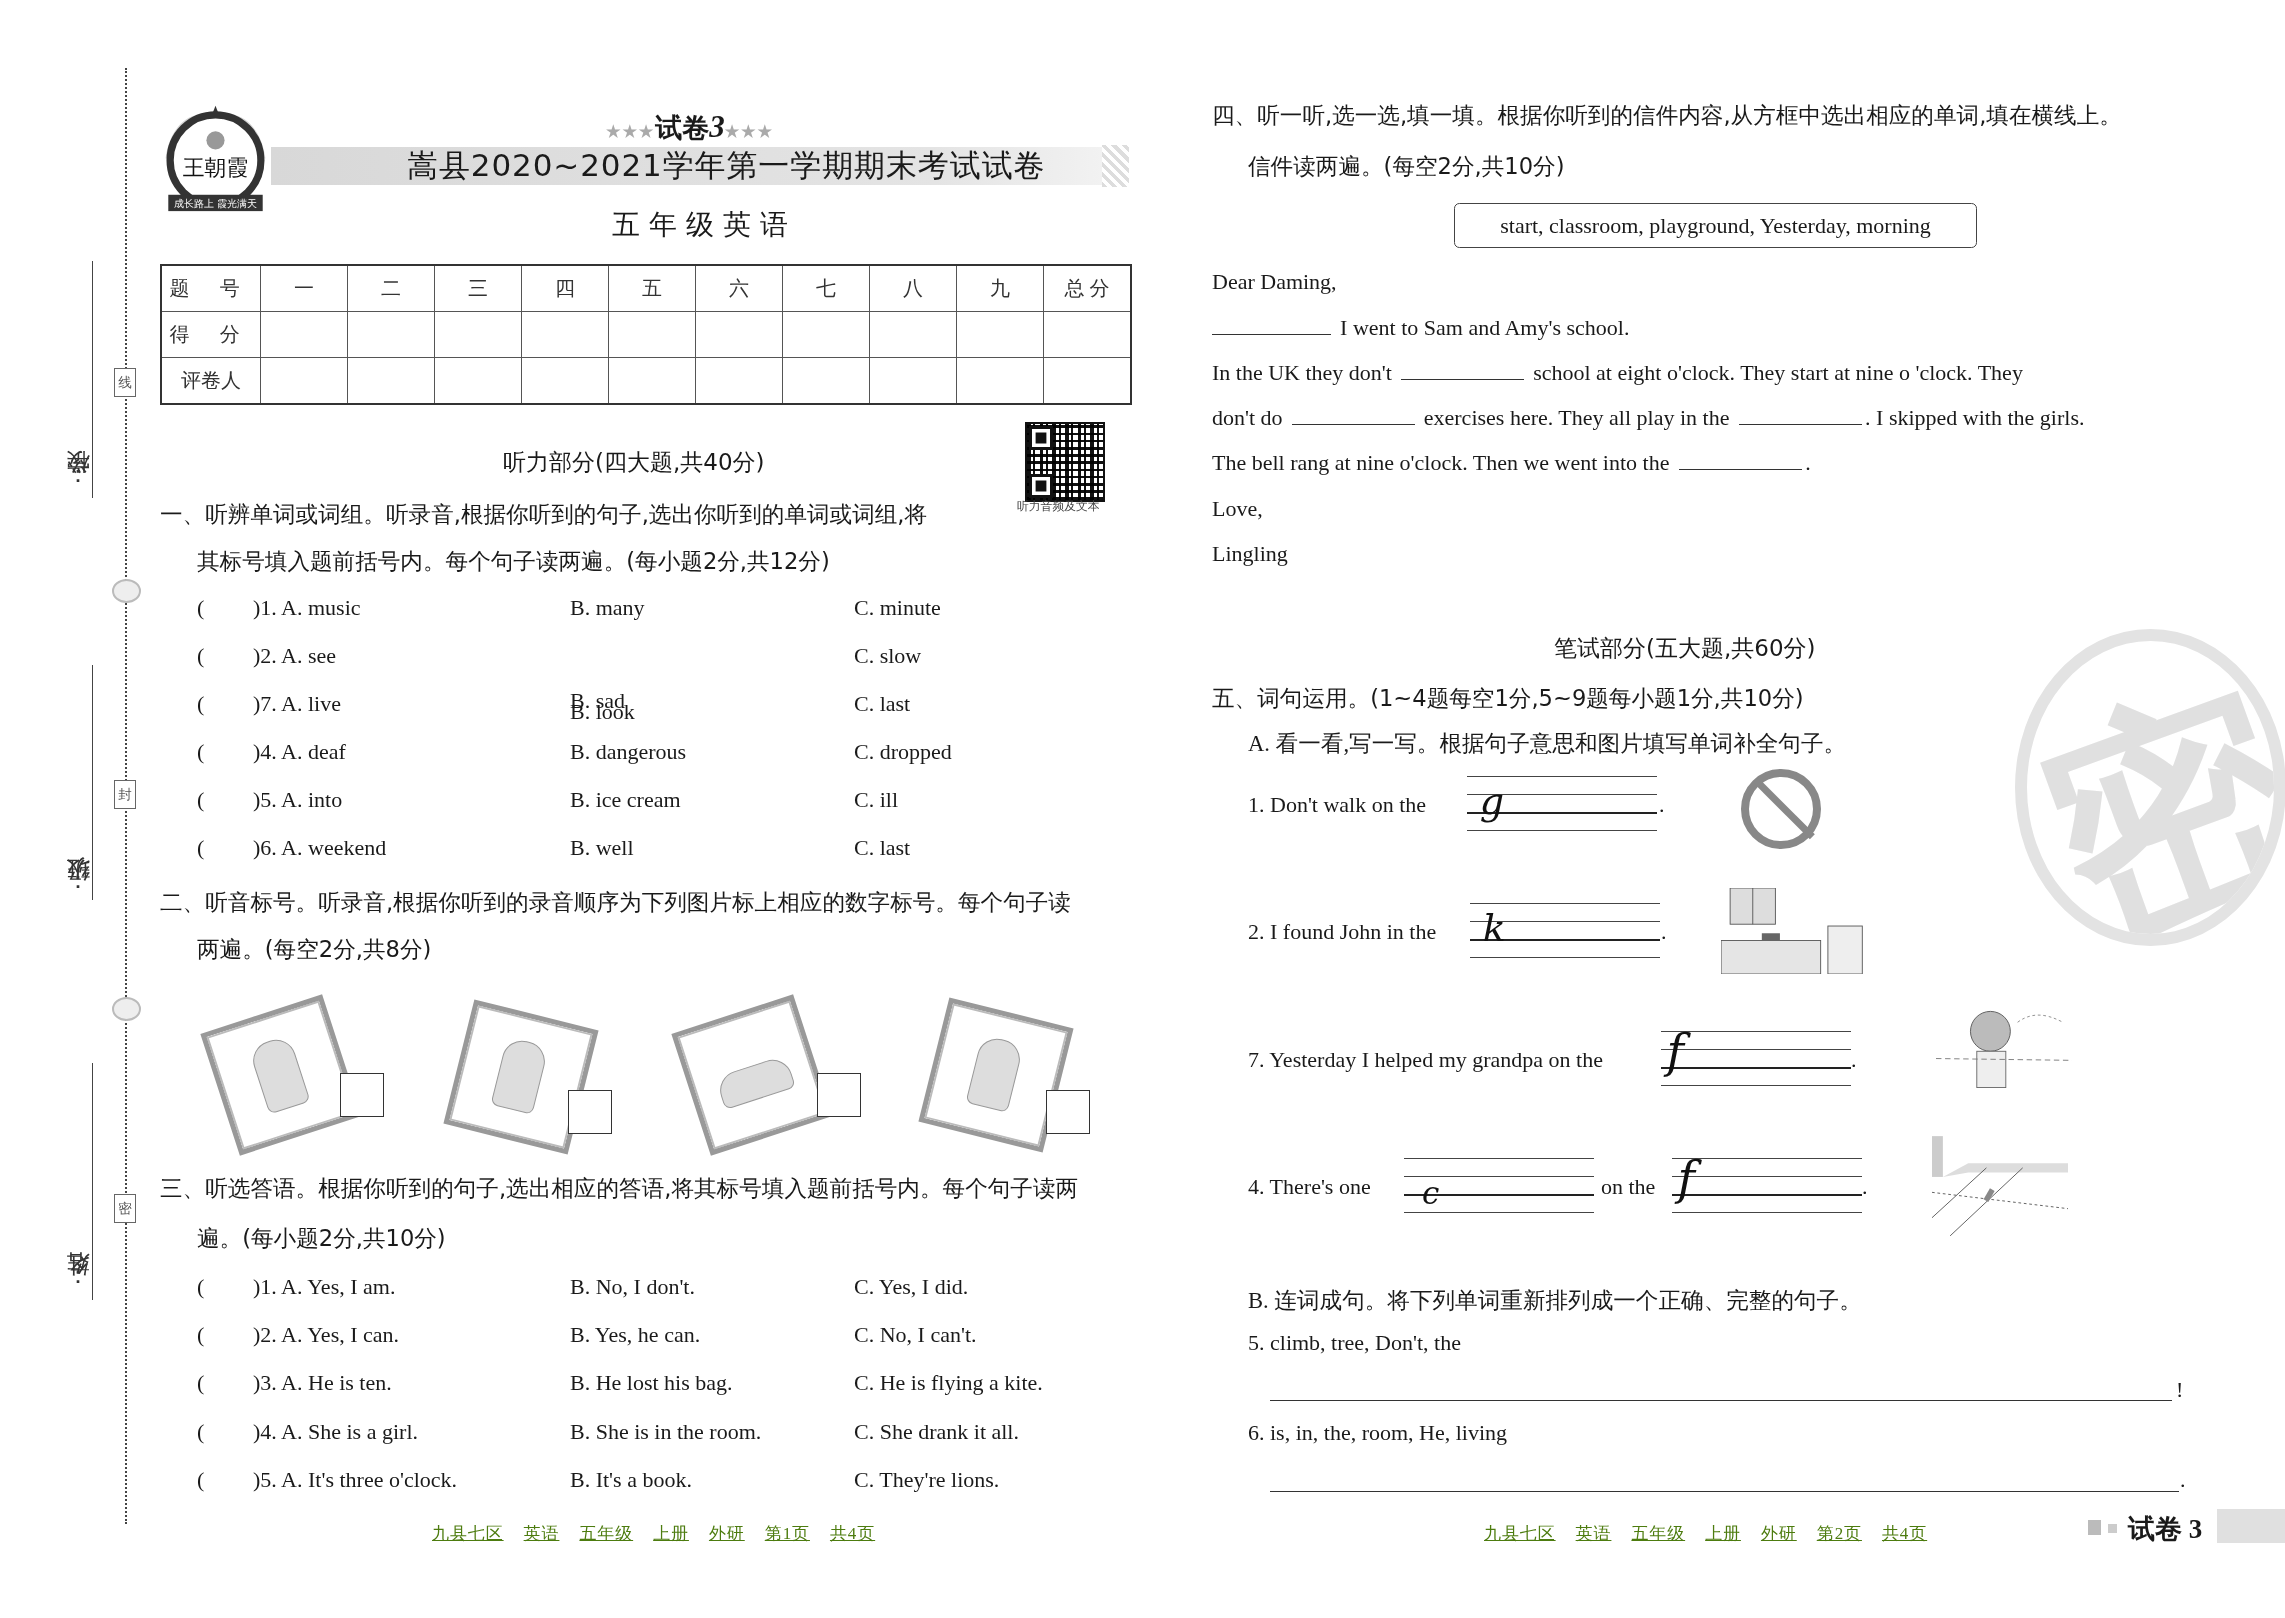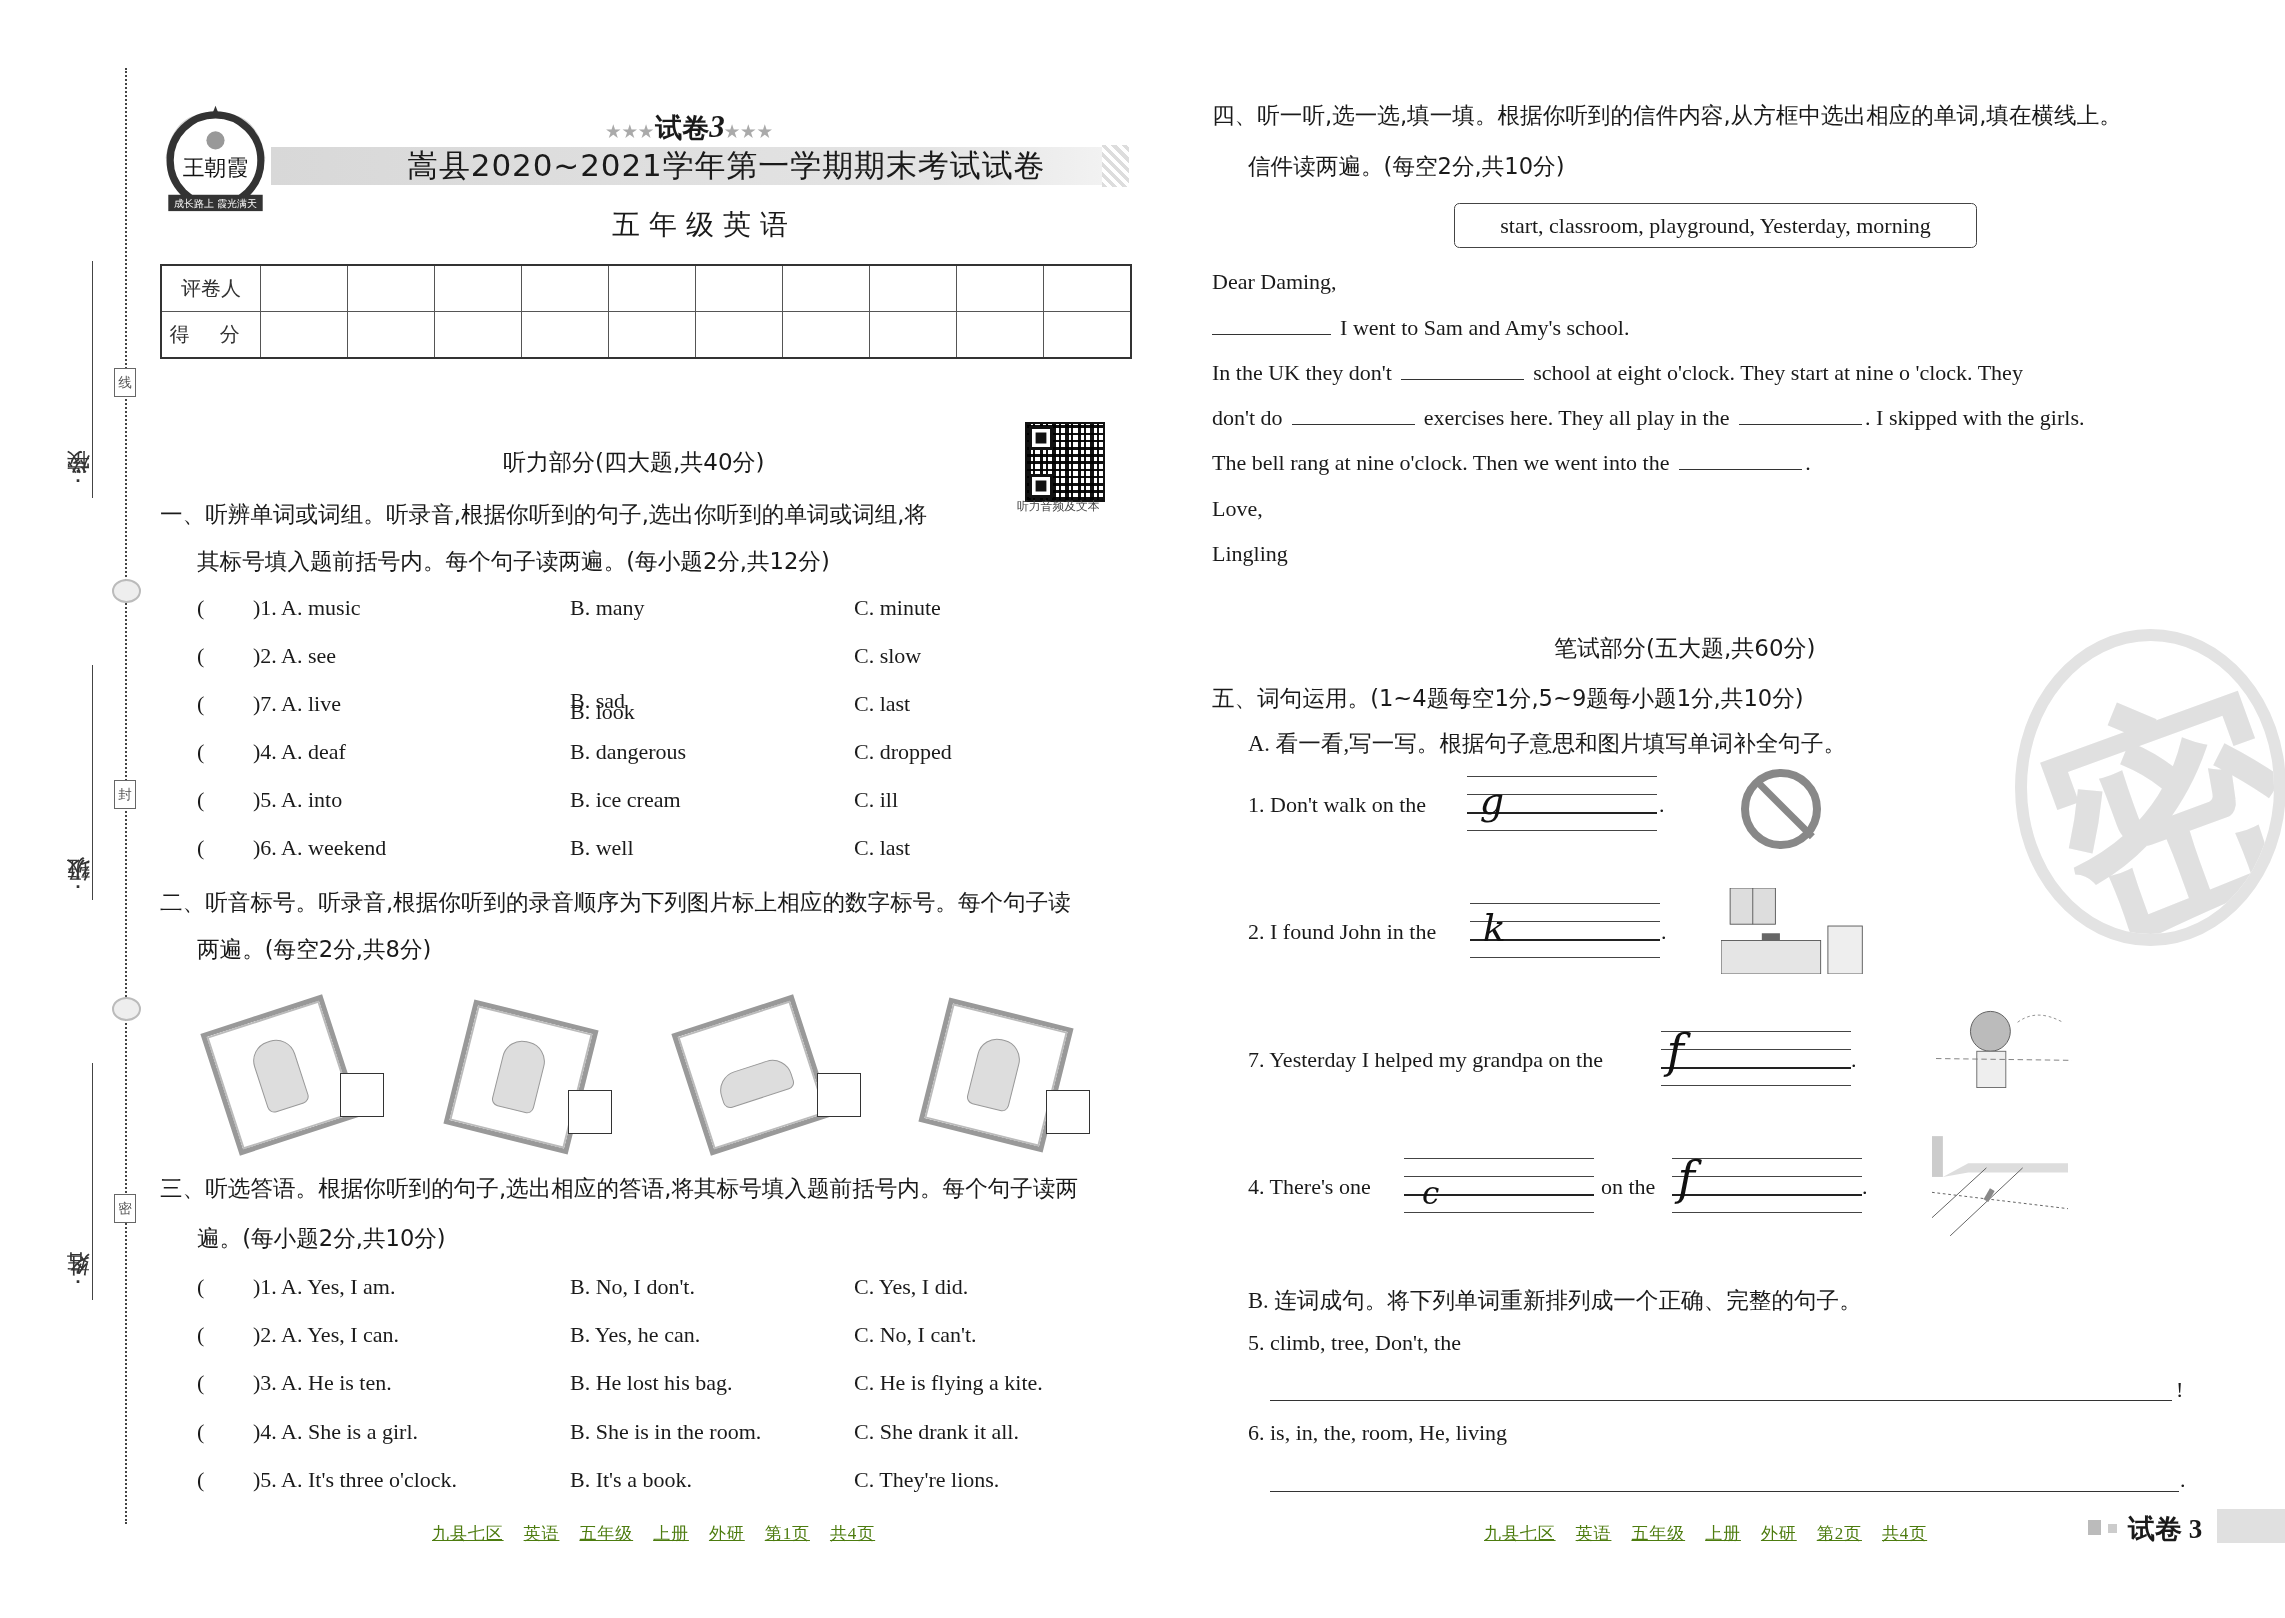--- a/index.html
+++ b/index.html
@@ -126,35 +126,48 @@
 </svg>
 
 <div class="paper-no serif">
   <span class="stars">★★★</span><span>试卷</span><span class="num">3</span><span class="stars">★★★</span>
 </div>
 <div class="main-title sans">嵩县2020~2021学年第一学期期末考试试卷</div>
 <div class="subject-title sans">五年级英语</div>
 
 <table class="score serif">
   <tbody>
-  <tr>
-    <td class="rowhead tight">评卷人</td>
-    <td></td>
-        <td></td>
-    <td></td>
-        <td></td>
-    <td></td>
-        <td></td>
-    <td></td>
-        <td></td>
-    <td></td>
-        <td></td>
+      <tr>
+    <td class="rowhead">题 号</td>
+    <td>一</td>
+    <td>二</td>
+    <td>三</td>
+    <td>四</td>
+    <td>五</td>
+    <td>六</td>
+    <td>七</td>
+    <td>八</td>
+    <td>九</td>
+    <td>总 分</td>
   </tr>
   <tr>
     <td class="rowhead">得 分</td>
+    <td></td>
+        <td></td>
+    <td></td>
+        <td></td>
+    <td></td>
+        <td></td>
+    <td></td>
+        <td></td>
+    <td></td>
+        <td></td>
+  </tr>
+  <tr>
+    <td class="rowhead tight">评卷人</td>
     <td></td>
         <td></td>
     <td></td>
         <td></td>
     <td></td>
         <td></td>
     <td></td>
         <td></td>
     <td></td>
         <td></td>

